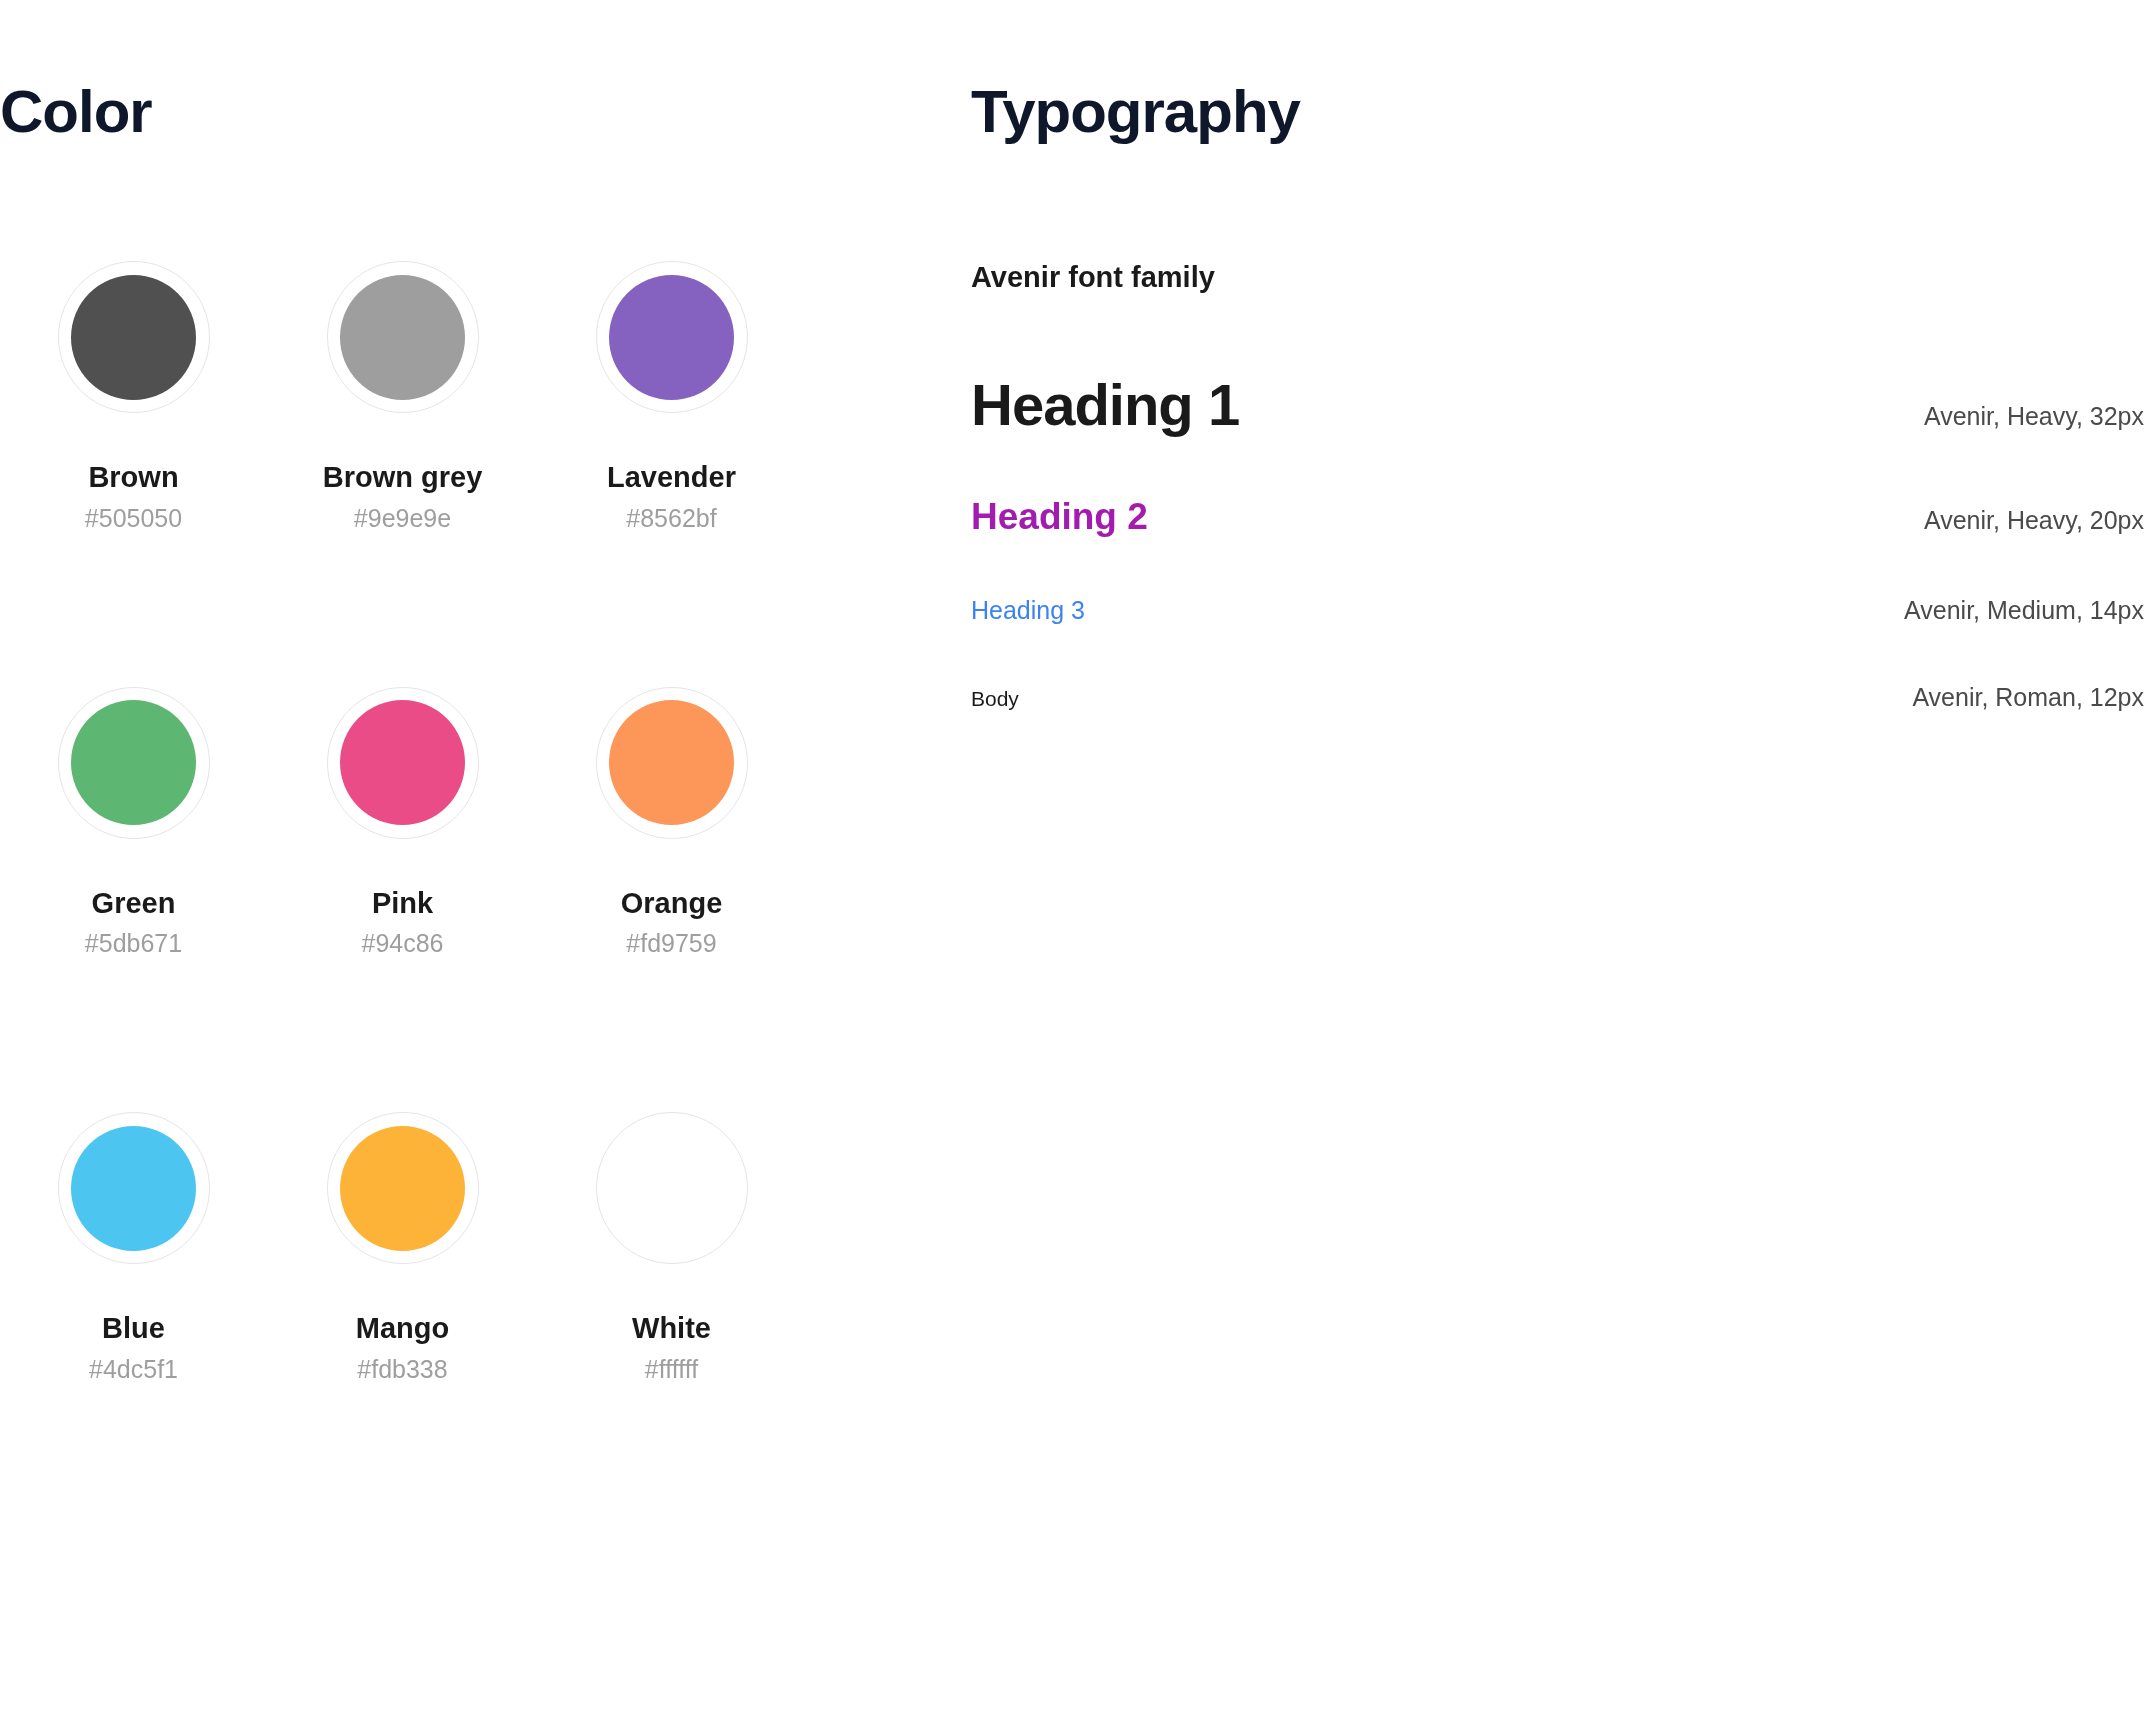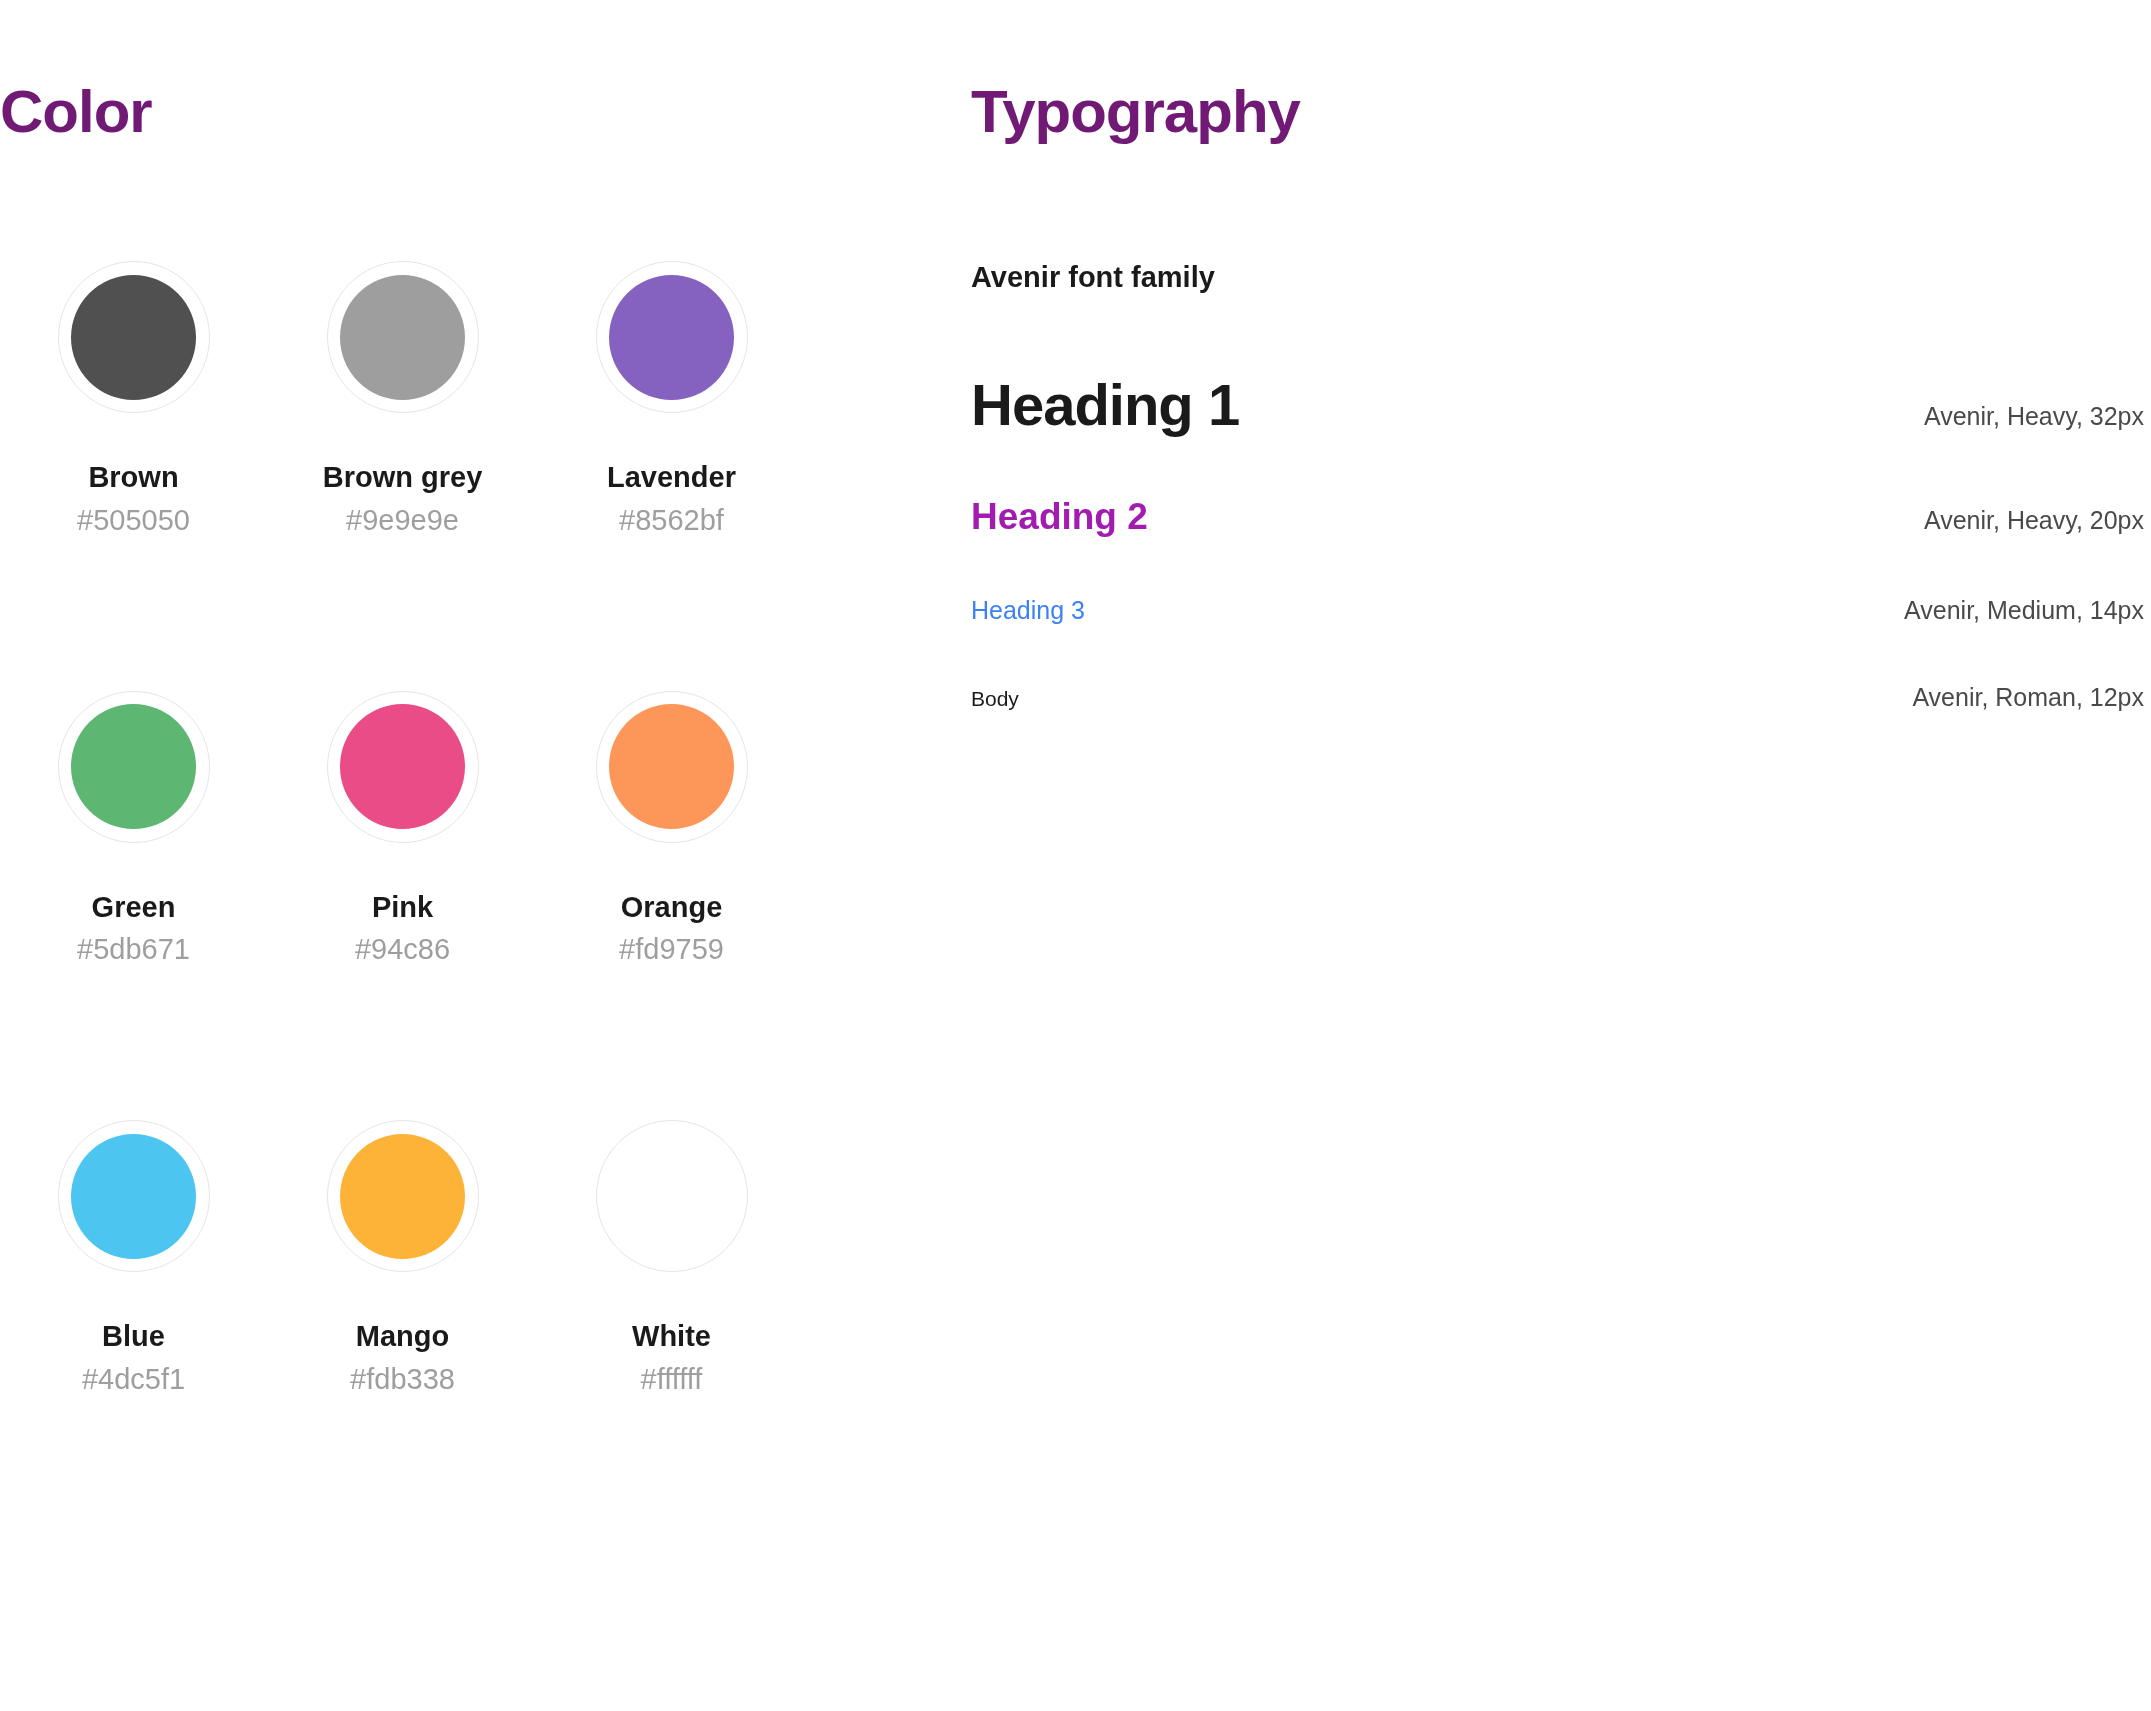--- a/index.html
+++ b/index.html
@@ -23,21 +23,21 @@
       flex: 0 0 auto;
       width: 817px;
     }
     .right-section {
       flex: 1;
       padding-right: 8px;
     }
     .section-title {
       font-size: 60px;
       font-weight: 800;
-      color: #701a75;
+      color: #0f172a;
       margin-bottom: 115px;
       margin-top: 77px;
       letter-spacing: -1px;
     }
     .color-grid {
       display: grid;
       grid-template-columns: repeat(3, 211px);
       gap: 154px 58px;
       padding-left: 28px;
     }
@@ -62,21 +62,21 @@
       border-radius: 50%;
     }
     .swatch-name {
       font-size: 29px;
       font-weight: 600;
       color: #1a1a1a;
       margin-bottom: 9.6px;
       text-align: center;
     }
     .swatch-hex {
-      font-size: 29px;
+      font-size: 25px;
       font-weight: 400;
       color: #9e9e9e;
       text-align: center;
     }
     .font-family {
       font-size: 29px;
       font-weight: 800;
       color: #1a1a1a;
       margin-bottom: 77px;
     }

